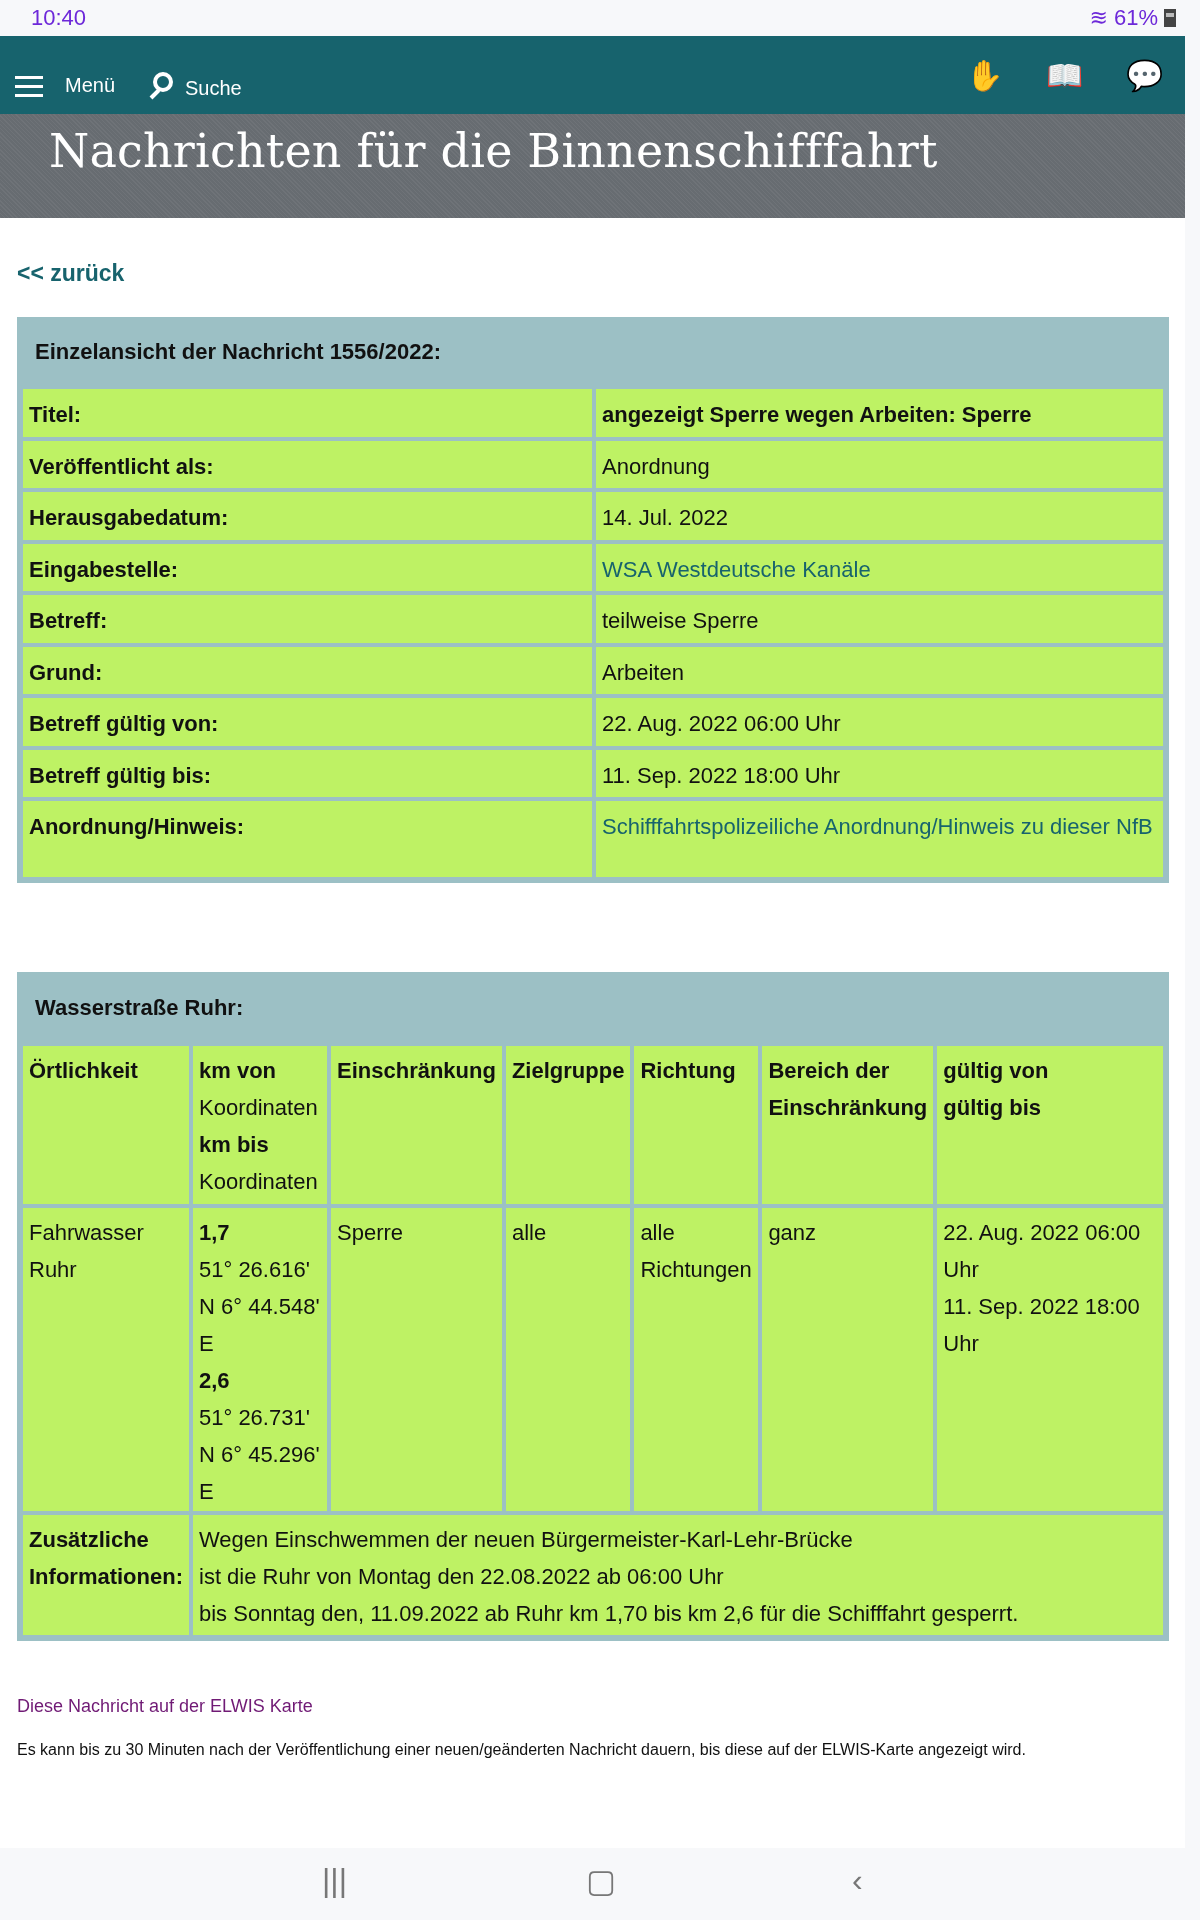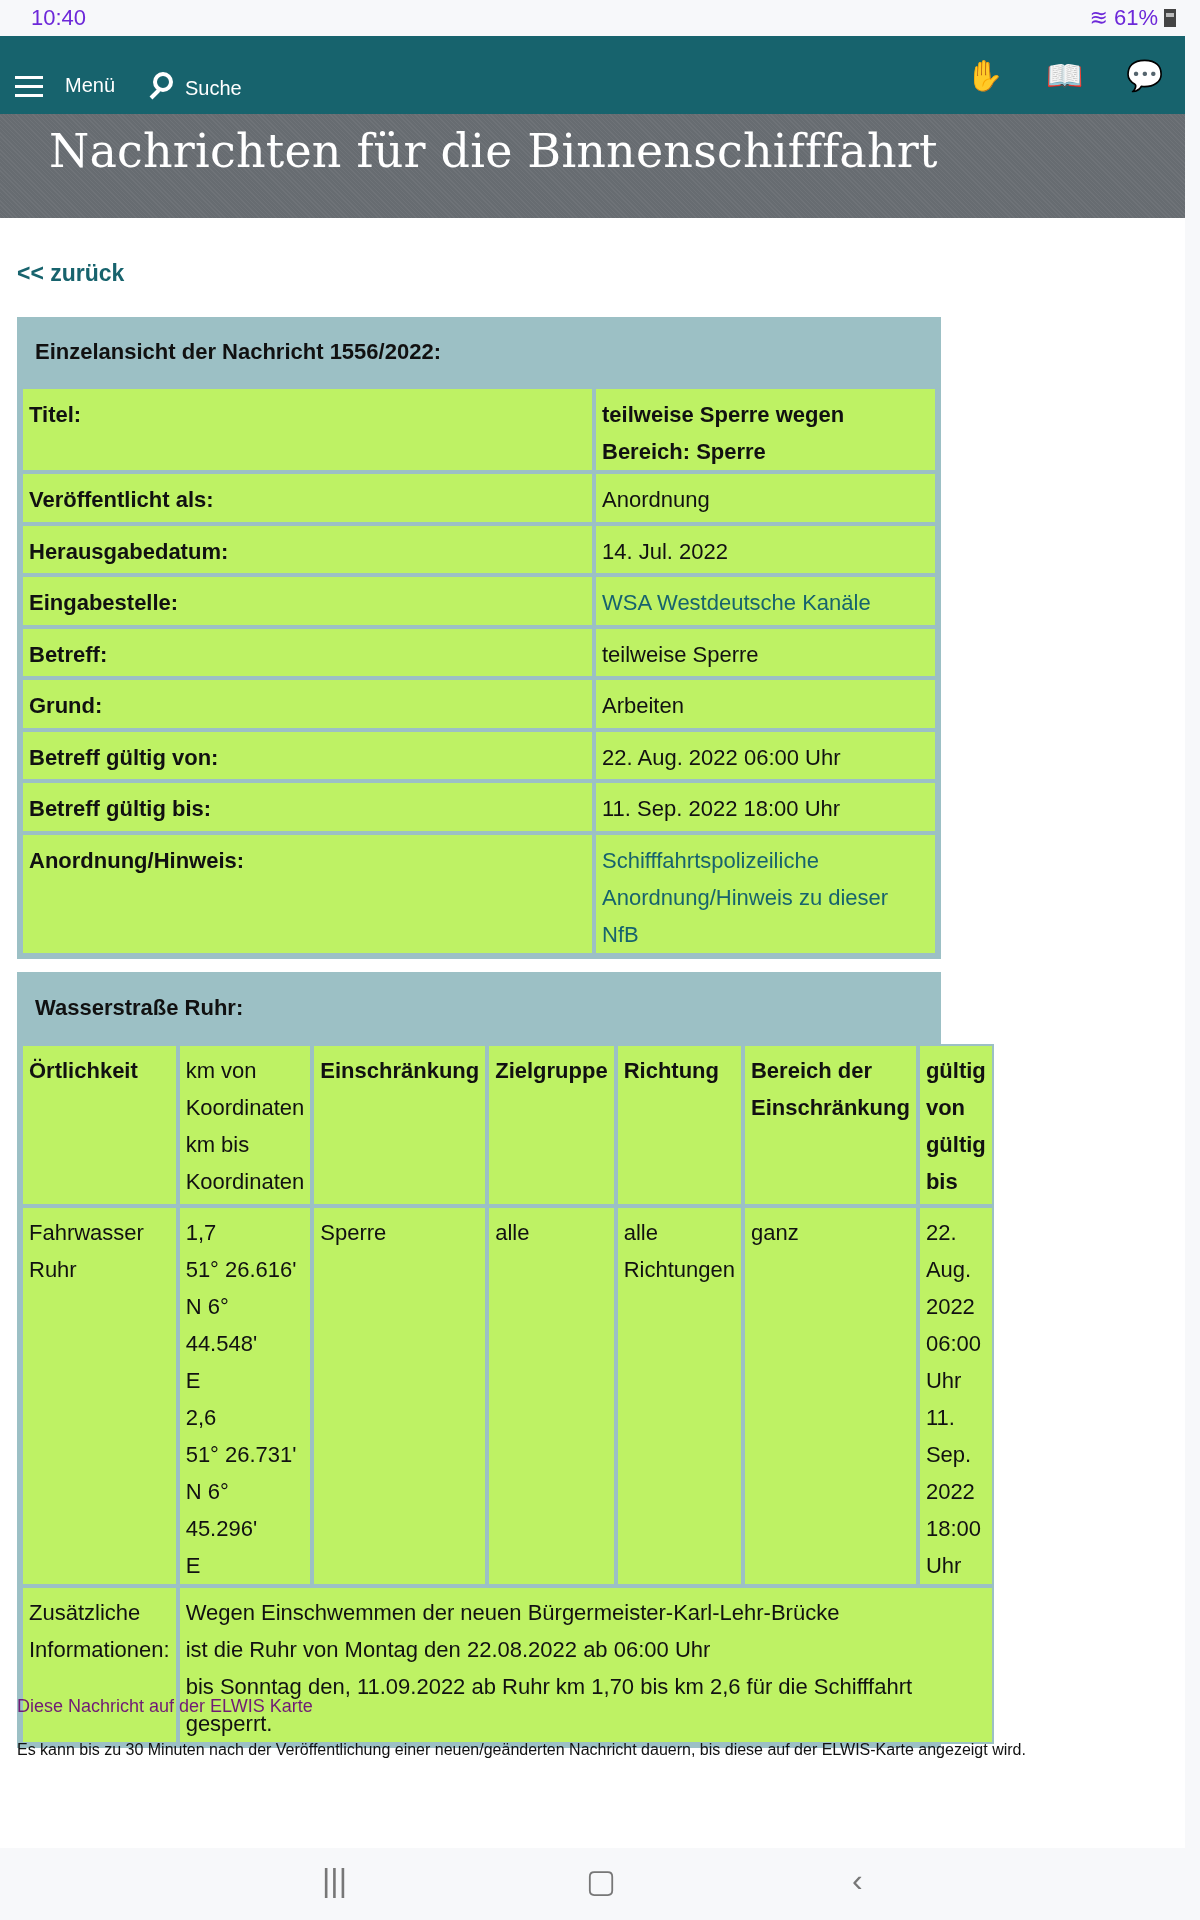--- a/index.html
+++ b/index.html
@@ -16,31 +16,31 @@
   .hamburger span { display: block; height: 3px; background: #fff; }
   .search-glyph { margin-left: 32px; margin-right: 12px; width: 26px; height: 28px; position: relative; }
   .search-glyph .ring { position: absolute; right: 0; top: 0; width: 20px; height: 20px; border: 4px solid #fff; border-radius: 50%; }
   .search-glyph .handle { position: absolute; left: 2px; bottom: 2px; width: 4px; height: 11px; background: #fff; transform: rotate(45deg); transform-origin: bottom; }
   .nav-icons { position: absolute; right: 20px; top: 0; height: 78px; display: flex; align-items: center; gap: 40px; font-size: 30px; }
   .nav-icons span { width: 40px; text-align: center; cursor: pointer; }
   .banner { height: 104px; background-color: #676c71;
     background-image: repeating-linear-gradient(45deg, rgba(255,255,255,0.05) 0 1px, transparent 1px 3px); position: relative; }
   .banner h1 { position: absolute; left: 49px; top: 10px; font-family: "DejaVu Serif", "Liberation Serif", serif; font-weight: normal; font-size: 46px; color: #fff; letter-spacing: 0.2px; }
   .back-link { position: absolute; left: 17px; top: 224px; font-size: 23px; font-weight: bold; color: #17636d; text-decoration: none; }
-  .box { position: absolute; left: 17px; width: 924px; background: #9cc0c5; padding: 0 4px 4px 4px; }
+  .box { position: absolute; left: 17px; width: 1152px; background: #9cc0c5; padding: 0 4px 4px 4px; }
   .box-head { font-weight: bold; font-size: 22px; padding-left: 14px; display: flex; align-items: center; }
   table { border-collapse: separate; border-spacing: 0; width: 100%; background: #bef264; }
   td, th { border: 2px solid #9cc0c5; font-size: 22px; vertical-align: top; text-align: left; line-height: 37px; padding: 6px 6px 0 6px; }
   .t1 td { height: 51.5px; padding-top: 7px; }
   .t1 td.label { font-weight: bold; width: 573px; }
   .link { color: #17636d; cursor: pointer; }
   .t2 th { font-weight: bold; height: 162px; }
   .t2 td { height: 307px; }
   .t2 .extra td { height: 124px; }
-  .bold { font-weight: normal; }
+  .bold { font-weight: bold; }
   .footer-link { position: absolute; left: 17px; top: 1660px; font-size: 18px; color: #701a75; }
   .footer-text { position: absolute; left: 17px; top: 1695px; width: 1140px; font-size: 16px; line-height: 37px; }
   .sysnav { position: absolute; top: 1848px; left: 0; width: 1200px; height: 72px; background: #f7f8fa; color: #777; }
   .sysnav span { position: absolute; top: 14px; font-size: 32px; cursor: pointer; }
 </style>
 </head>
 <body>
 
 <div class="status-bar">
   <span class="time">10:40</span>
@@ -80,21 +80,21 @@
   </div>
 
   <a class="back-link">&lt;&lt; zurück</a>
 
   <div class="box" style="top:281px;">
     <div class="box-head" style="height:70px;">Einzelansicht der Nachricht 1556/2022:</div>
     <table class="t1">
       <tbody id="t1body">
           <tr>
             <td class="label">Titel:</td>
-            <td style="font-weight: bold;">teilweise Sperre wegen Bereich: Sperre</td>
+            <td style="font-weight: bold;">angezeigt Sperre wegen Arbeiten: Sperre</td>
           </tr>
           <tr>
             <td class="label">Veröffentlicht als:</td>
             <td>Anordnung</td>
           </tr>
           <tr>
             <td class="label">Herausgabedatum:</td>
             <td>14. Jul. 2022</td>
           </tr>
           <tr>

